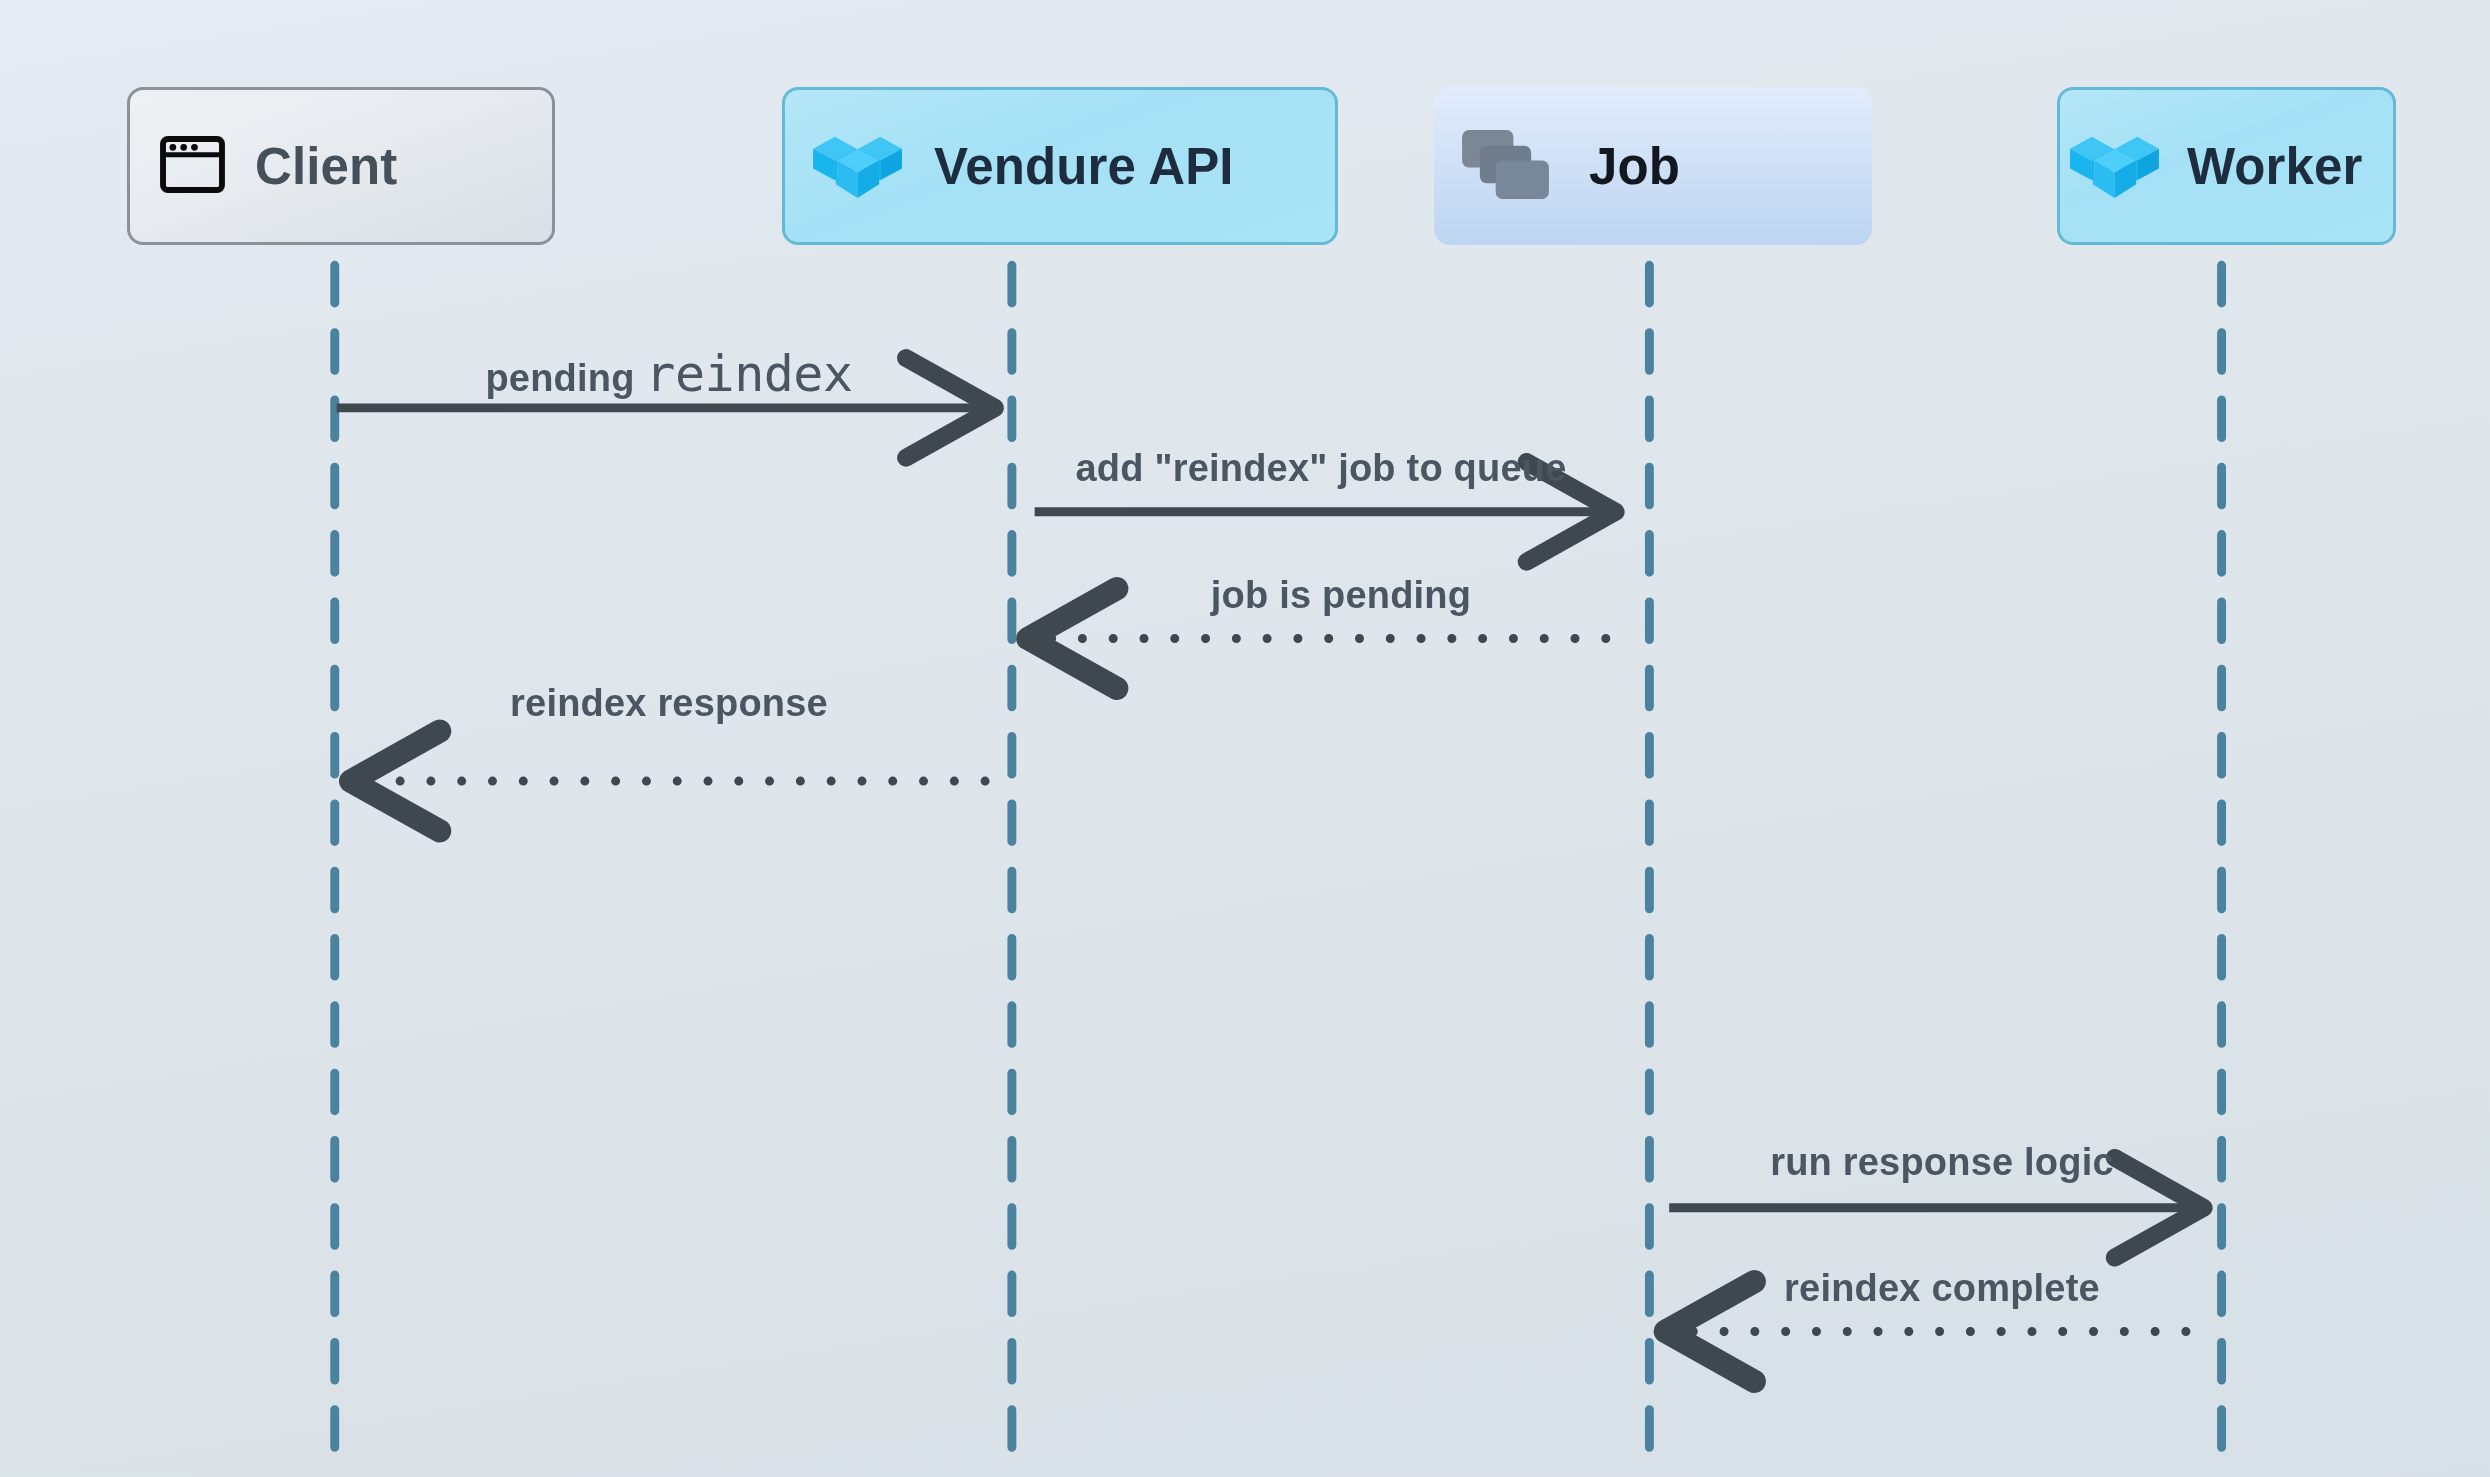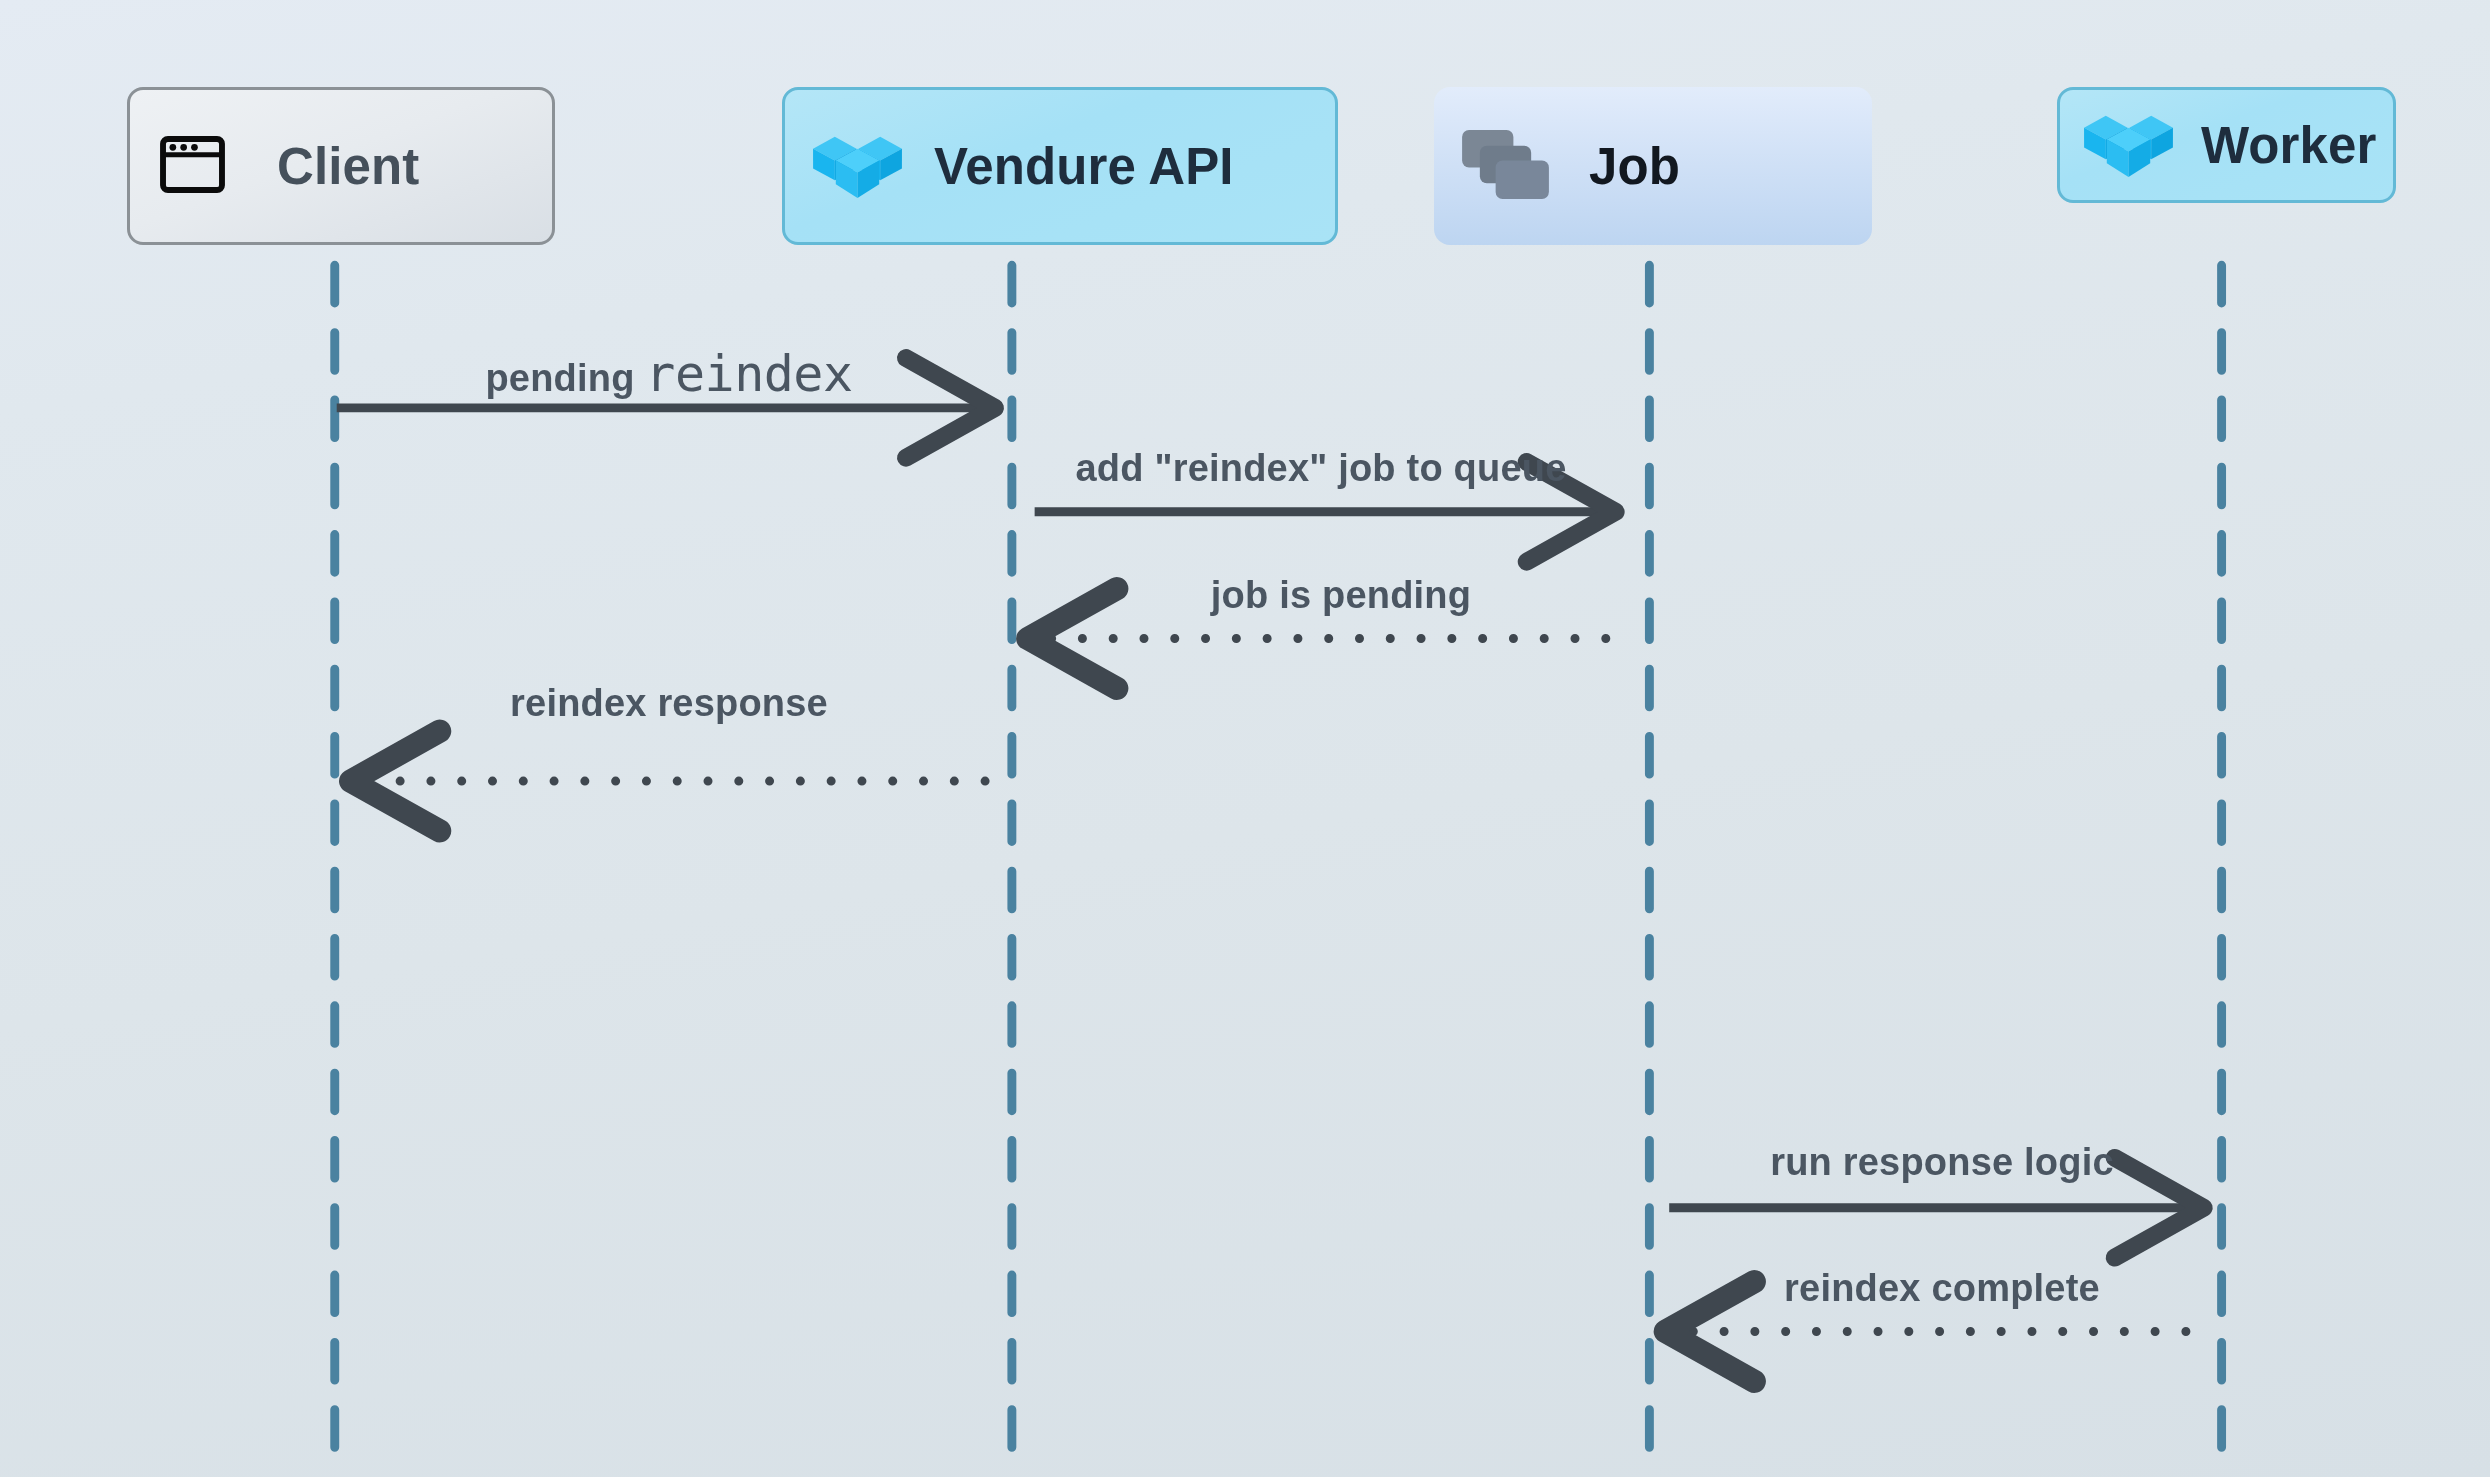--- a/index.html
+++ b/index.html
@@ -47,21 +47,21 @@
   .p-client {
     left: 127px; top: 87px;
     width: 428px; height: 158px;
     background: linear-gradient(160deg, #eef1f4 0%, #e7ebef 45%, #d9dfe5 100%);
     border: 3px solid #8b9196;
     padding-left: 30px;
   }
   .p-client .p-label {
     font-size: 51px;
     color: #45505b;
-    margin-left: 52px;
+    margin-left: 30px;
   }
 
   .p-vendure {
     left: 782px; top: 87px;
     width: 556px; height: 158px;
     background: linear-gradient(160deg, #b4e6f7 0%, #a5e1f6 40%, #a9e3f6 100%);
     border: 3px solid #63b9d6;
     padding-left: 26px;
   }
   .p-vendure .p-label {
@@ -79,24 +79,24 @@
   }
   .p-job .p-label {
     font-size: 51px;
     color: #121820;
     margin-left: 38px;
     text-align: center;
   }
 
   .p-worker {
     left: 2057px; top: 87px;
-    width: 339px; height: 116px;
+    width: 339px; height: 158px;
     background: linear-gradient(160deg, #b4e6f7 0%, #a5e1f6 40%, #a9e3f6 100%);
     border: 3px solid #63b9d6;
-    padding-left: 22px;
+    padding-left: 8px;
   }
   .p-worker .p-label {
     font-size: 51px;
     color: #1e2d3d;
     margin-left: 26px;
   }
 
   
   .msg-label {
     position: absolute;

